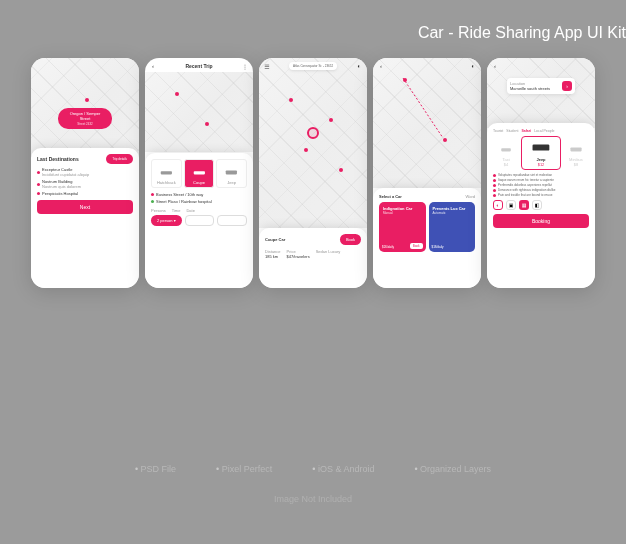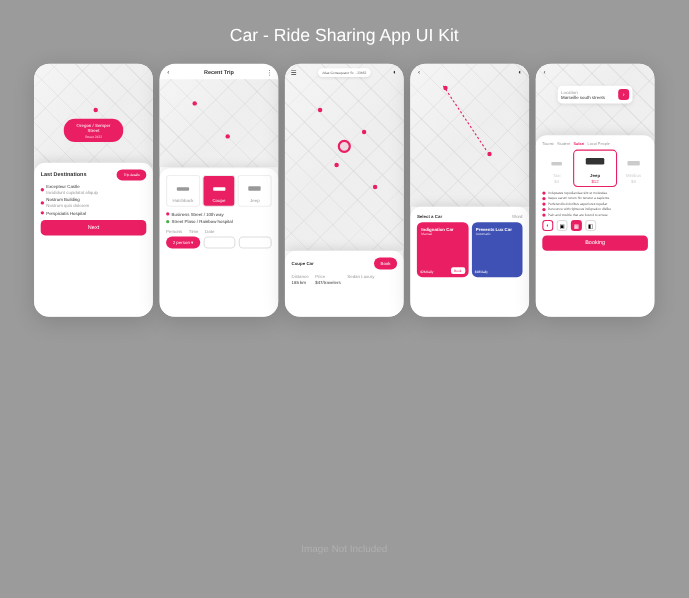--- a/index.html
+++ b/index.html
@@ -1,17 +1,17 @@
 <!DOCTYPE html>
 <html><head>
 <meta charset="utf-8">
 <style>
 * { box-sizing: border-box; margin: 0; padding: 0; font-family: -apple-system, BlinkMacSystemFont, sans-serif; }
 body { background: #9b9b9b; width: 626px; height: 544px; overflow: hidden; position: relative; }
-.title { text-align: center; color: #fff; font-size: 16px; font-weight: 300; padding: 24px 0 16px; }
+.title { text-align: right; color: #fff; font-size: 16px; font-weight: 300; padding: 24px 0 16px; }
 .phones { display: flex; justify-content: center; gap: 6px; padding: 0 20px; }
 .phone { width: 108px; height: 230px; background: #fff; border-radius: 14px; overflow: hidden; position: relative; box-shadow: 0 4px 20px rgba(0,0,0,0.15); }
 .map { position: absolute; top: 0; left: 0; right: 0; height: 120px; background: linear-gradient(135deg, #f5f5f5 0%, #eeeeee 50%, #f0f0f0 100%); }
 .map::before { content: ''; position: absolute; inset: 0; background-image: repeating-linear-gradient(45deg, transparent, transparent 15px, rgba(200,200,200,0.3) 15px, rgba(200,200,200,0.3) 16px), repeating-linear-gradient(-45deg, transparent, transparent 20px, rgba(200,200,200,0.2) 20px, rgba(200,200,200,0.2) 21px); }
 .pin { position: absolute; width: 4px; height: 4px; background: #e91e63; border-radius: 50%; }
 .card { position: absolute; bottom: 0; left: 0; right: 0; background: #fff; border-radius: 10px 10px 0 0; padding: 6px; box-shadow: 0 -2px 10px rgba(0,0,0,0.1); }
 .pill { background: #e91e63; color: #fff; border-radius: 10px; padding: 3px 6px; font-size: 4px; text-align: center; display: inline-block; }
 .btn { background: #e91e63; color: #fff; border-radius: 4px; padding: 4px; font-size: 5px; text-align: center; margin-top: 4px; }
 .btn-outline { background: #fff; border: 1px solid #ddd; color: #333; border-radius: 4px; padding: 3px; font-size: 4px; }
 .label { font-size: 4px; color: #999; }
@@ -254,14 +254,20 @@
         <span class="sq-btn" style="background:#e91e63;color:#fff">▦</span>
         <span class="sq-btn" style="border:1px solid #ddd">◧</span>
       </div>
       <div class="btn">Booking</div>
     </div>
   </div>
 
 </div>
 
 <div class="footer">
+  <div class="features">
+    <span class="feature">PSD File</span>
+    <span class="feature">Pixel Perfect</span>
+    <span class="feature">iOS &amp; Android</span>
+    <span class="feature">Organized Layers</span>
+  </div>
   <div class="disclaimer">Image Not Included</div>
 </div>
 
 </body></html>

